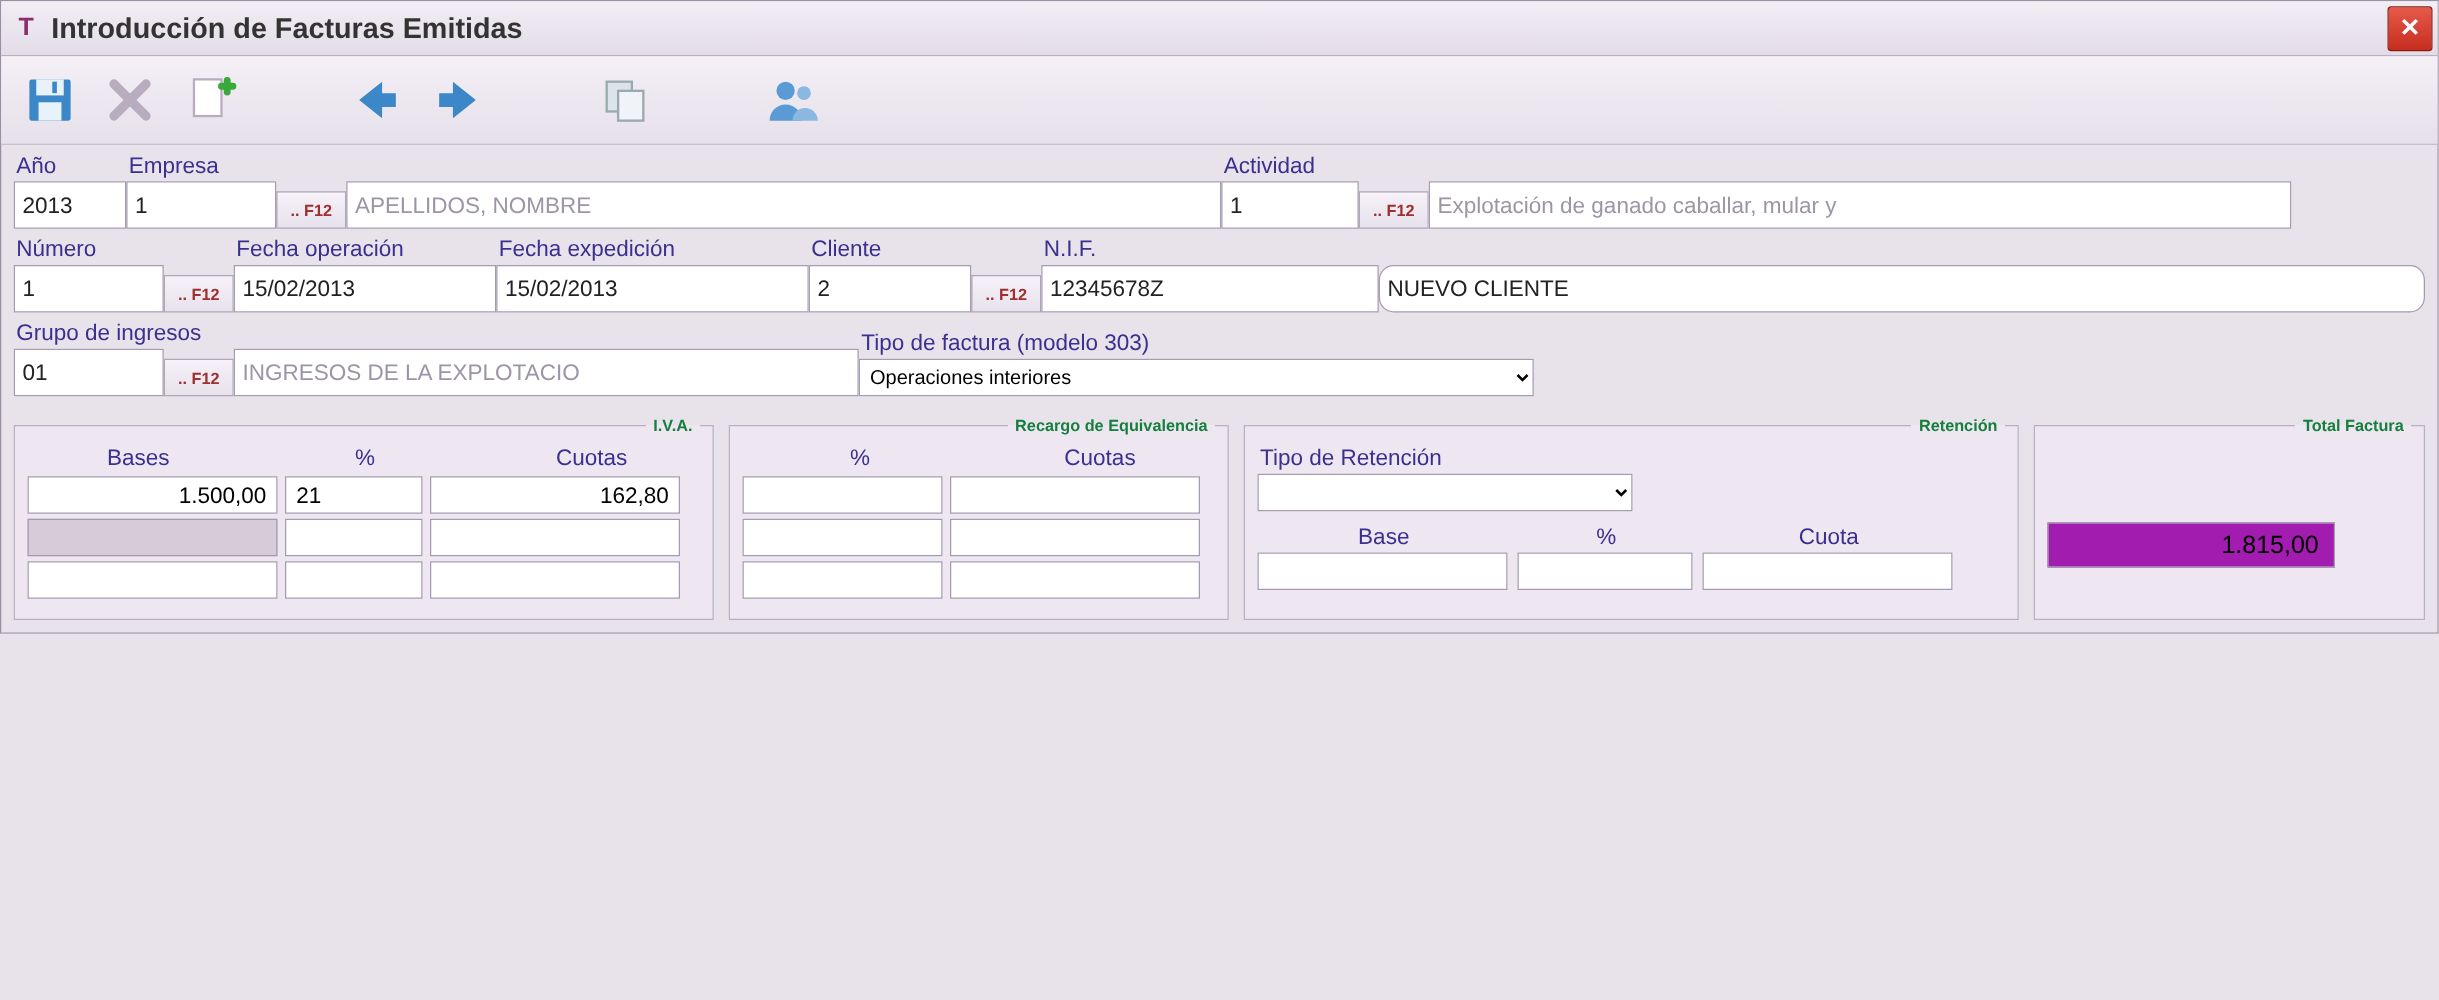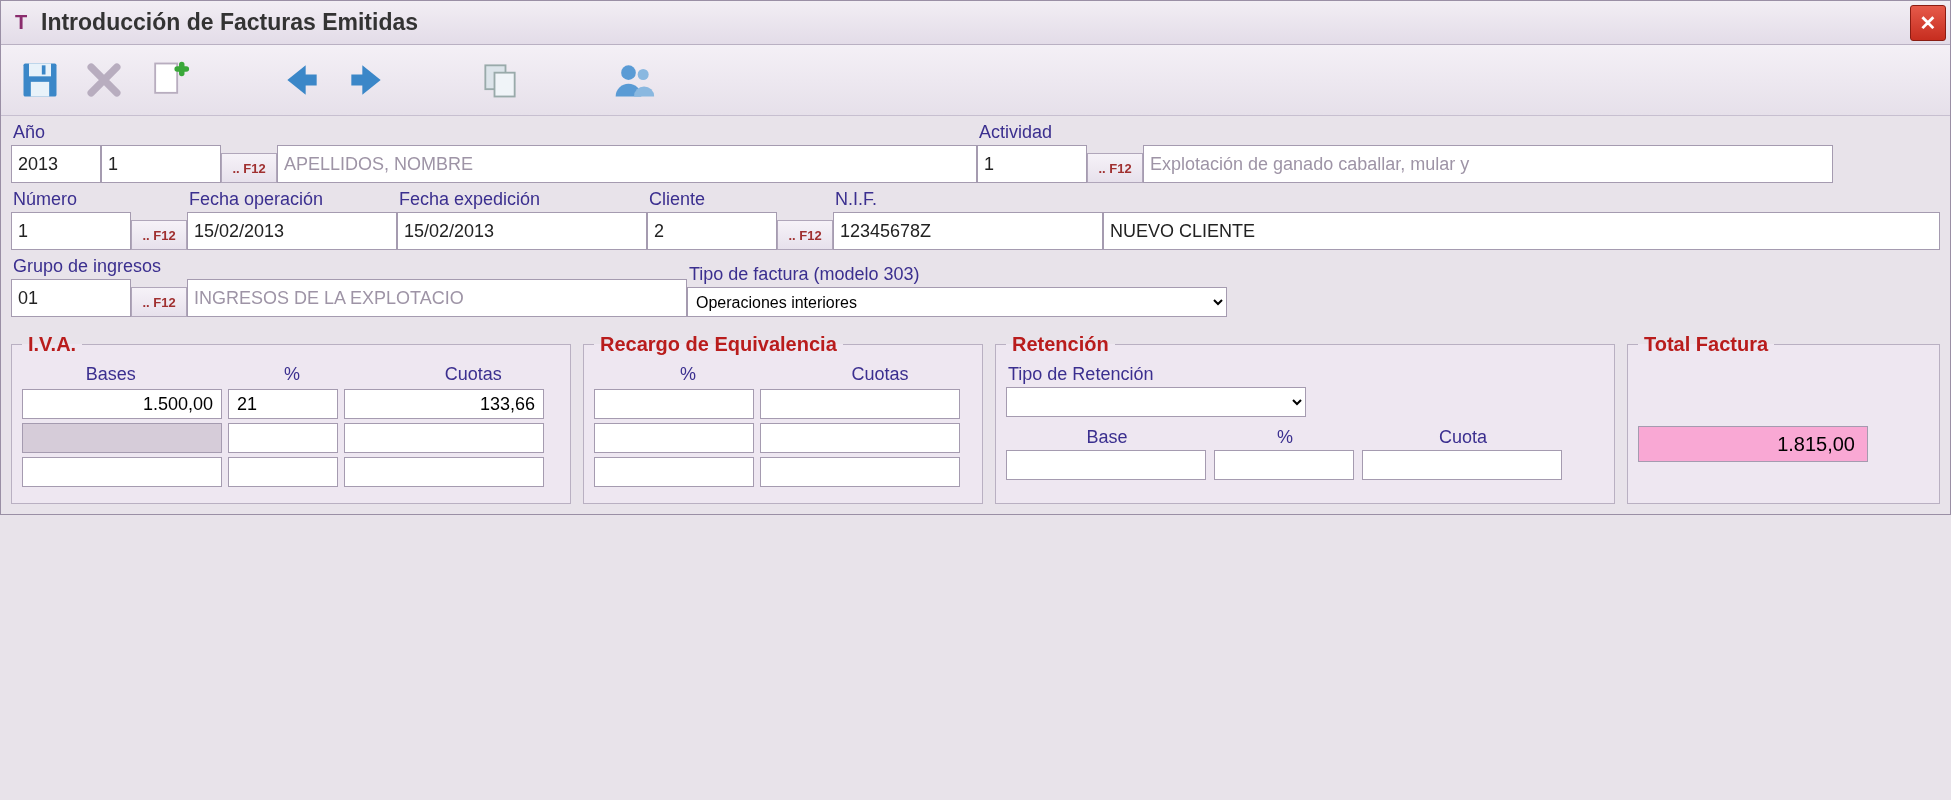--- a/index.html
+++ b/index.html
@@ -127,24 +127,25 @@
     gap: 12px;
     padding: 0 10px 10px 10px;
   }
   fieldset.panel {
     border: 1px solid #b9b0c2;
     background: #eee7f1;
     margin:0;
     padding: 8px 10px 12px 10px;
   }
   fieldset.panel > legend {
-    color: #b91c1c;
+    color: #15803d;
     font-weight: bold;
-    font-size: 20px;
+    font-size: 13px;
     padding: 0 6px;
+    text-align: right;
   }
   .col-lbls {
     display:flex;
     gap:6px;
     margin-bottom:2px;
   }
   .col-lbls .lbl { flex:1; text-align:center; }
   .grid-row { display:flex; gap:6px; margin-bottom:4px; }
   .cell {
     border:1px solid #a59bb0;
@@ -152,21 +153,21 @@
     height:30px;
     padding:2px 8px;
     font-size:18px;
     display:flex;align-items:center;justify-content:flex-end;
   }
   .cell.left { justify-content:flex-start; }
   .cell.shaded { background:#d6ccd9; }
   .ret-row { display:flex; gap:8px; align-items:flex-end; }
   .total-box {
     border:1px solid #a59bb0;
-    background:#f9a8d4;
+    background:#a21caf;
     height:36px;
     display:flex;align-items:center;justify-content:flex-end;
     padding:0 12px;
     font-size:20px;
     margin-top: 62px;
     width: 230px;
   }
 </style>
 </head>
 <body>
@@ -231,20 +232,21 @@
   </div>
 
   <div class="form-area">
 
     <div class="row">
       <div class="field">
         <span class="lbl">Año</span>
         <input class="txt" style="width: 90px;" value="2013">
       </div>
       <div class="field">
+        <span class="lbl">Empresa</span>
         <div class="hstack">
           <input class="txt" style="width: 120px;" value="1">
           <button class="f12-btn">.. F12</button>
           <input class="txt" readonly="" style="width: 700px;" value="APELLIDOS, NOMBRE">
         </div>
       </div>
       <div class="field">
         <span class="lbl">Actividad</span>
         <div class="hstack">
           <input class="txt" style="width: 110px;" value="1">
@@ -276,21 +278,21 @@
           <input class="txt" style="width: 130px;" value="2">
           <button class="f12-btn">.. F12</button>
         </div>
       </div>
       <div class="field">
         <span class="lbl">N.I.F.</span>
         <input class="txt" style="width: 270px;" value="12345678Z">
       </div>
       <div class="field" style="flex:1">
         <span class="lbl">&nbsp;</span>
-        <input class="txt" style="width: 100%;" value="NUEVO CLIENTE">
+        <input class="txt" style="width: 100%; border-radius: 12px;" value="NUEVO CLIENTE">
       </div>
     </div>
 
     <div class="row">
       <div class="field">
         <span class="lbl">Grupo de ingresos</span>
         <div class="hstack">
           <input class="txt" style="width: 120px;" value="01">
           <button class="f12-btn">.. F12</button>
           <input class="txt" readonly="" style="width: 500px;" value="INGRESOS DE LA EXPLOTACIO">
@@ -310,21 +312,21 @@
     <fieldset class="panel" style="width:560px">
       <legend>I.V.A.</legend>
       <div class="col-lbls">
         <span class="lbl" style="width:200px;text-align:center">Bases</span>
         <span class="lbl" style="width:110px;text-align:center">%</span>
         <span class="lbl" style="width:200px;text-align:center">Cuotas</span>
       </div>
       <div class="grid-row">
         <div class="cell" style="width:200px">1.500,00</div>
         <div class="cell left" style="width:110px">21</div>
-        <div class="cell" style="width:200px">133,66</div>
+        <div class="cell" style="width:200px">162,80</div>
       </div>
       <div class="grid-row">
         <div class="cell shaded" style="width:200px"></div>
         <div class="cell" style="width:110px"></div>
         <div class="cell" style="width:200px"></div>
       </div>
       <div class="grid-row">
         <div class="cell" style="width:200px"></div>
         <div class="cell" style="width:110px"></div>
         <div class="cell" style="width:200px"></div>

